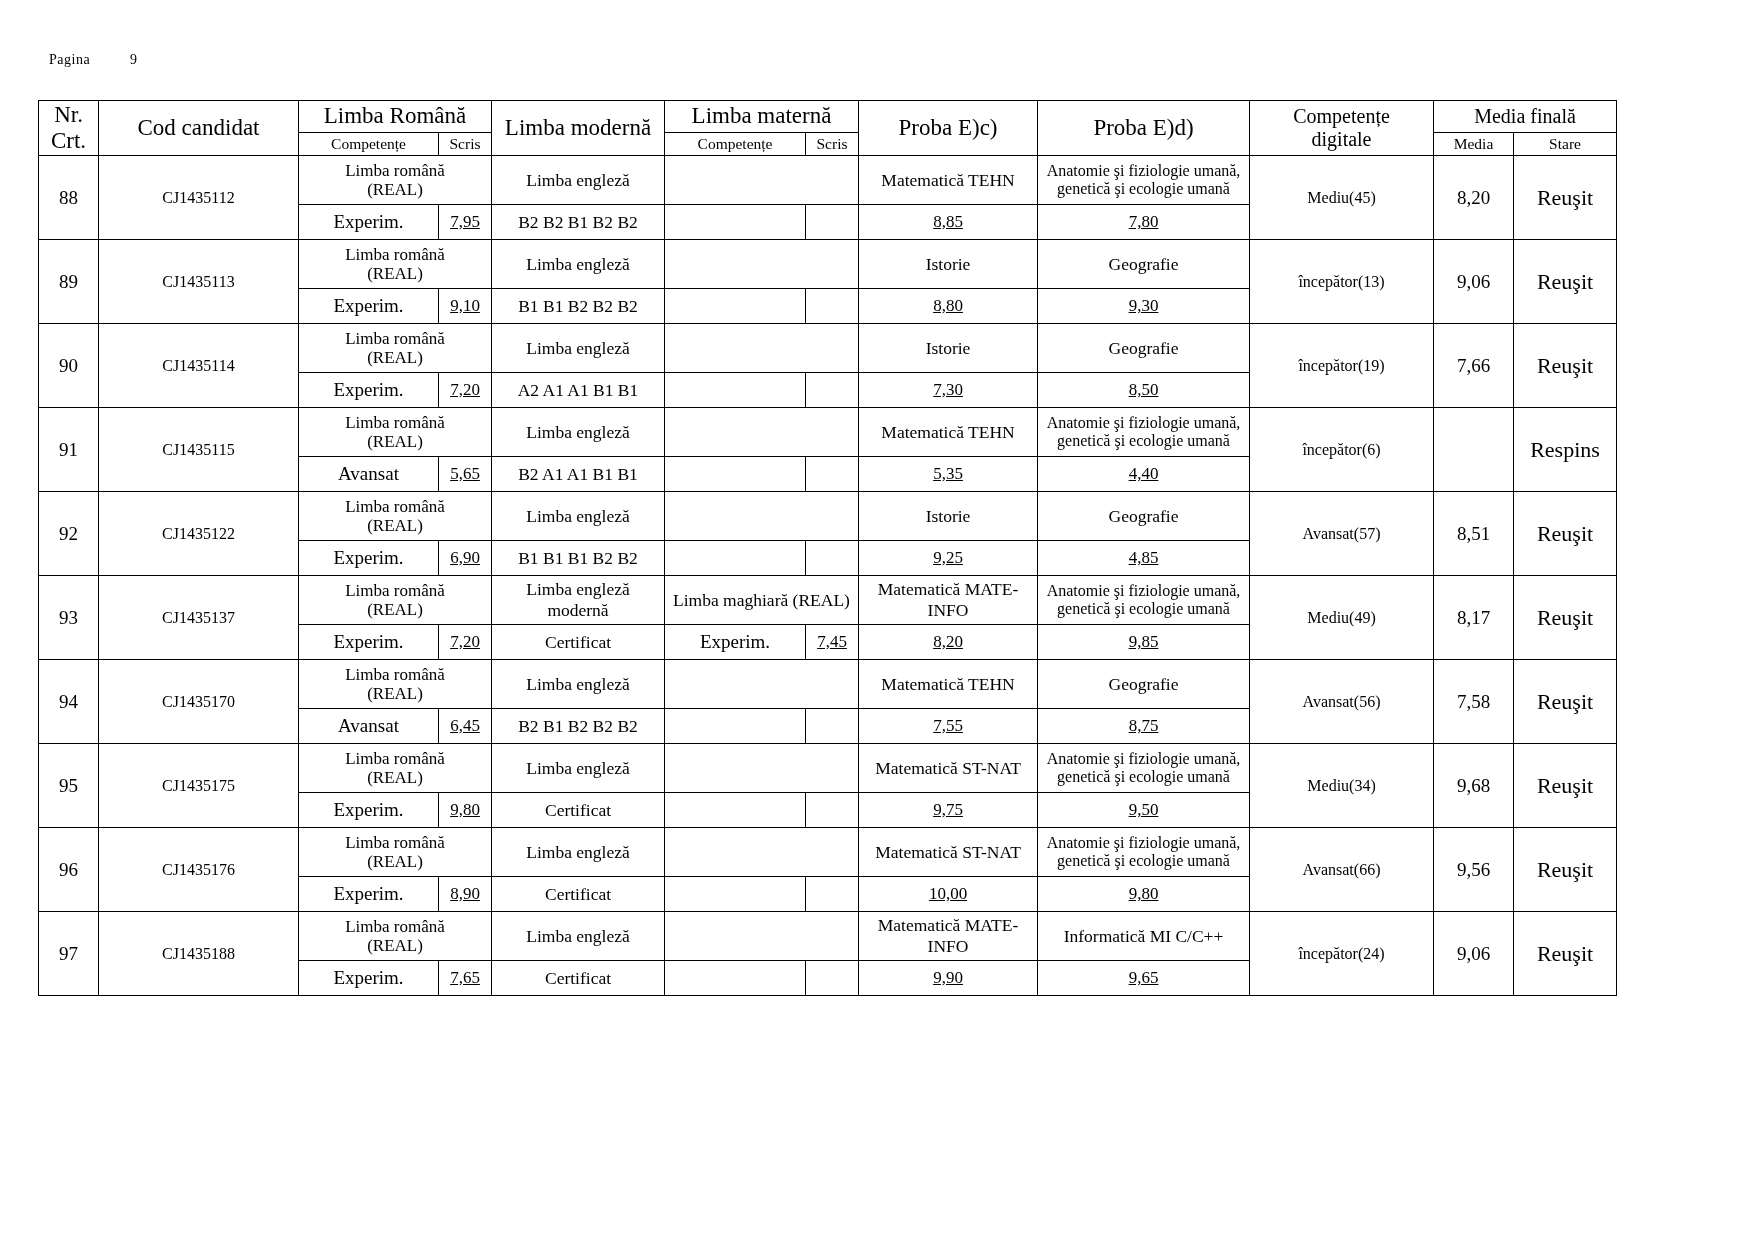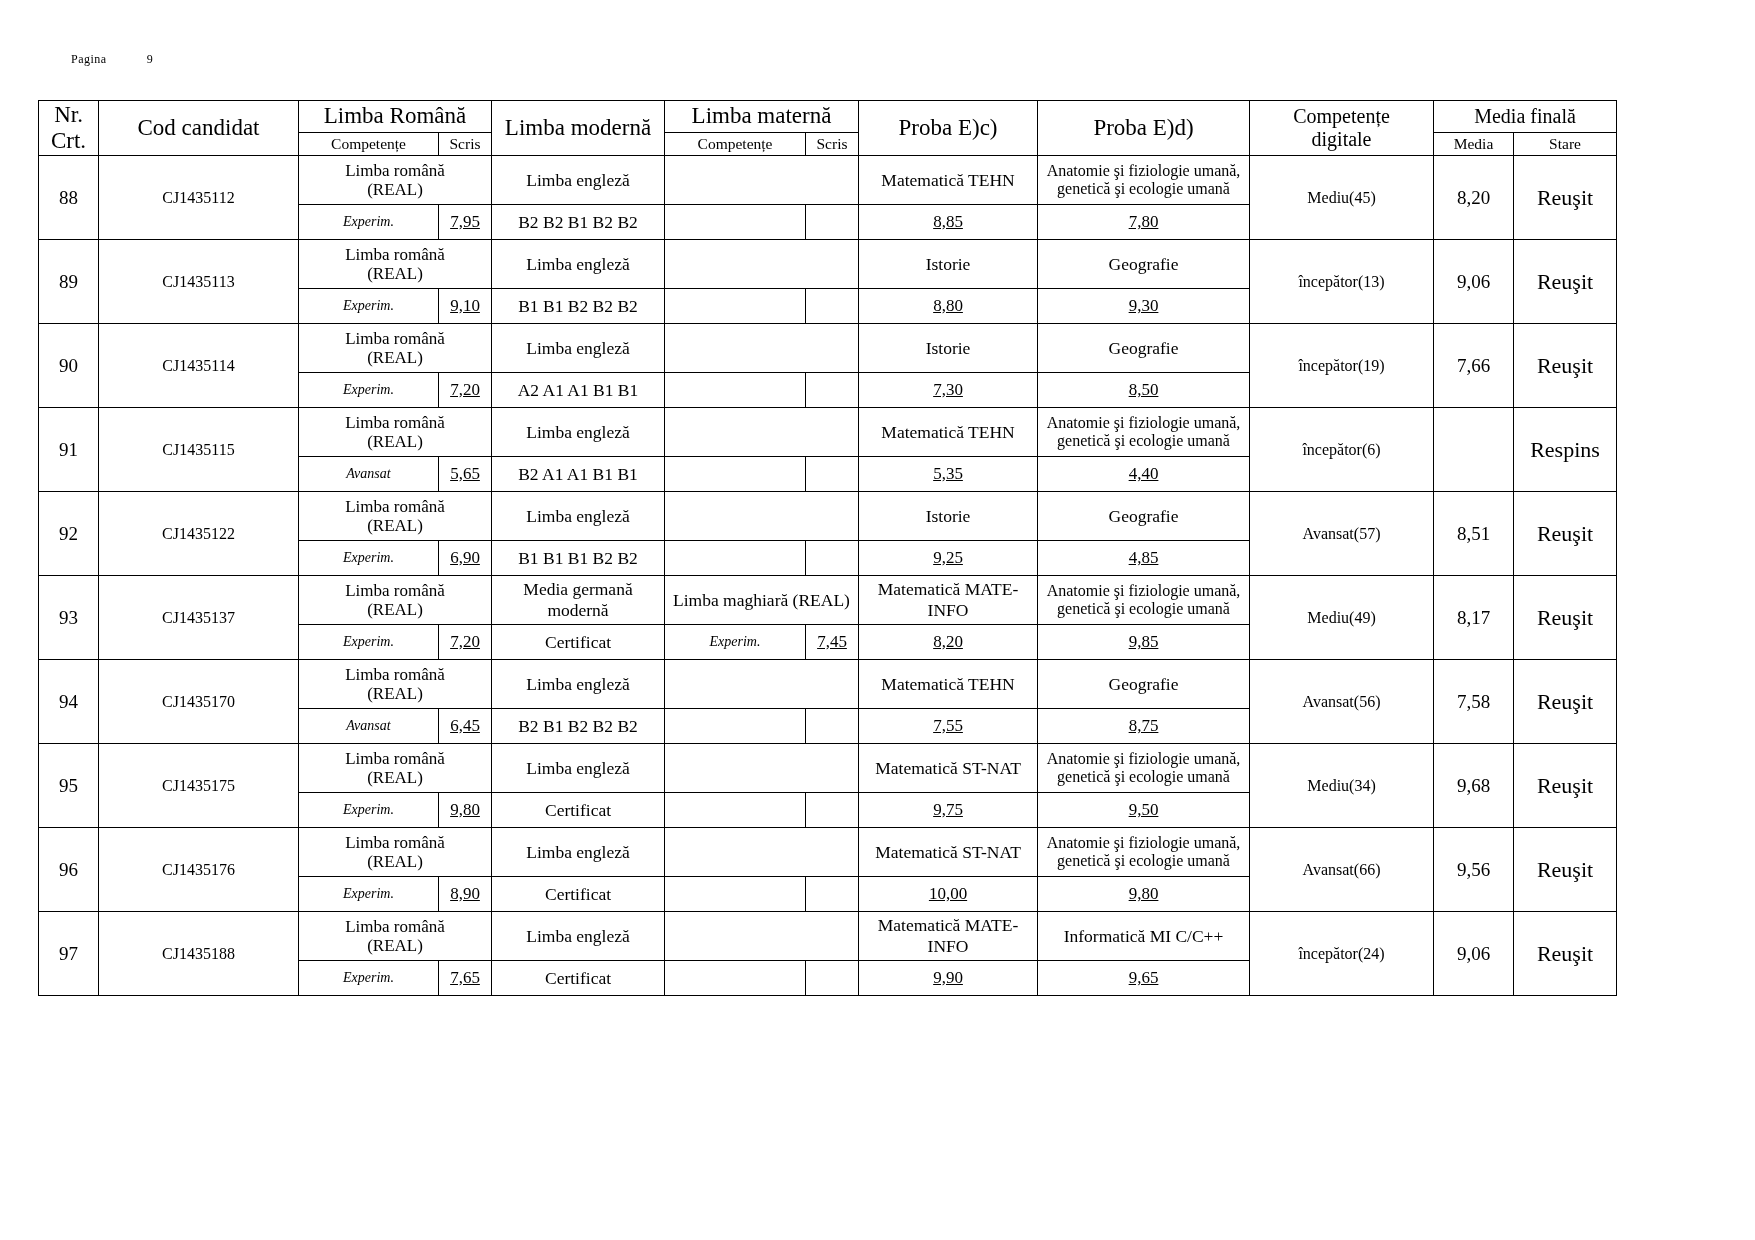--- a/index.html
+++ b/index.html
@@ -17,22 +17,22 @@
   .page {
     position: relative;
     width: 1755px;
     height: 1240px;
     box-sizing: border-box;
     padding: 0;
   }
   .page-header {
     position: absolute;
     top: 52px;
-    left: 71px;
-    font-size: 12px;
+    left: 49px;
+    font-size: 14px;
     letter-spacing: 0.5px;
   }
   .page-header .pg-num {
     display: inline-block;
     margin-left: 40px;
   }
   table.results {
     position: absolute;
     top: 100px;
     left: 38px;
@@ -89,22 +89,21 @@
     font-size: 17px;
     text-decoration: underline;
   }
   .c-lm {
     font-size: 17.5px;
   }
   .c-lmcert {
     font-size: 17.5px;
   }
   .c-exper {
-    font-size: 14px;
-    font-style: italic;
+    font-size: 19px;
   }
   .row-main td {
     height: 46px;
   }
   .row-sub td {
     height: 32px;
   }
   
 </style>
 </head>
@@ -285,21 +284,21 @@
         <td class="c-score">4,85</td>
       </tr>
 
       <tr class="row-main">
         <td rowspan="2" class="c-nr">93</td>
         <td rowspan="2" class="c-code">CJ1435137</td>
         <td colspan="2" class="c-main">
           <div>Limba română</div>
           <div>(REAL)</div>
         </td>
-        <td class="c-lm">Media germană modernă</td>
+        <td class="c-lm">Limba engleză modernă</td>
         <td colspan="2" class="c-lm">Limba maghiară (REAL)</td>
         <td class="c-lm">Matematică MATE-INFO</td>
         <td class="c-small">Anatomie şi fiziologie umană, genetică şi ecologie umană</td>
         <td rowspan="2" class="c-level">Mediu(49)</td>
         <td rowspan="2" class="c-media">8,17</td>
         <td rowspan="2" class="c-stare">Reuşit</td>
       </tr>
       <tr class="row-sub">
         <td class="c-exper">Experim.</td>
         <td class="c-score">7,20</td>

